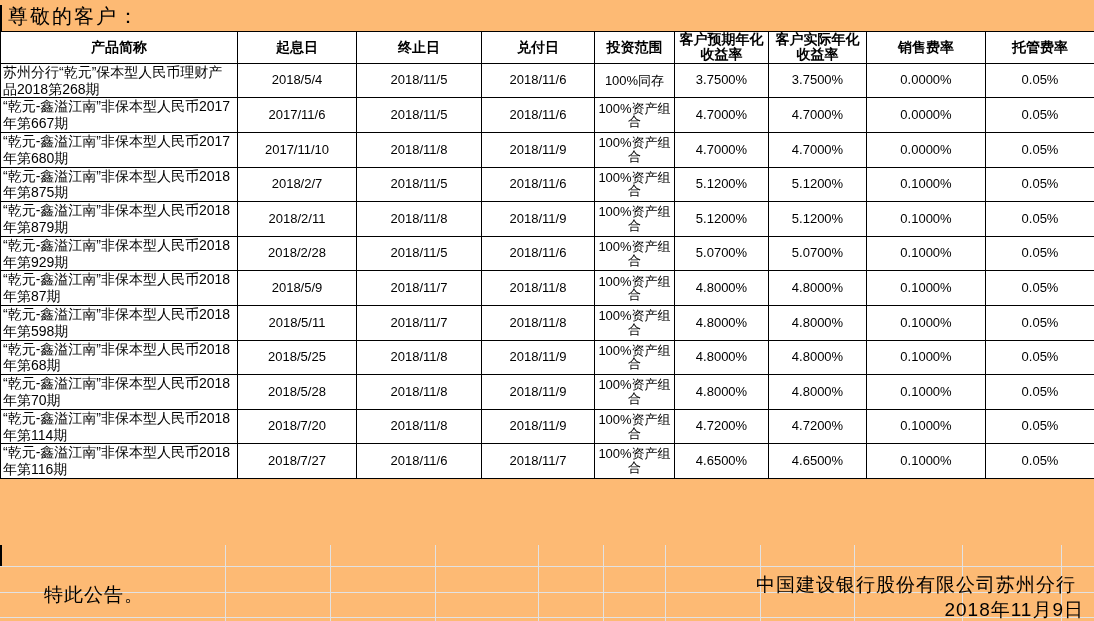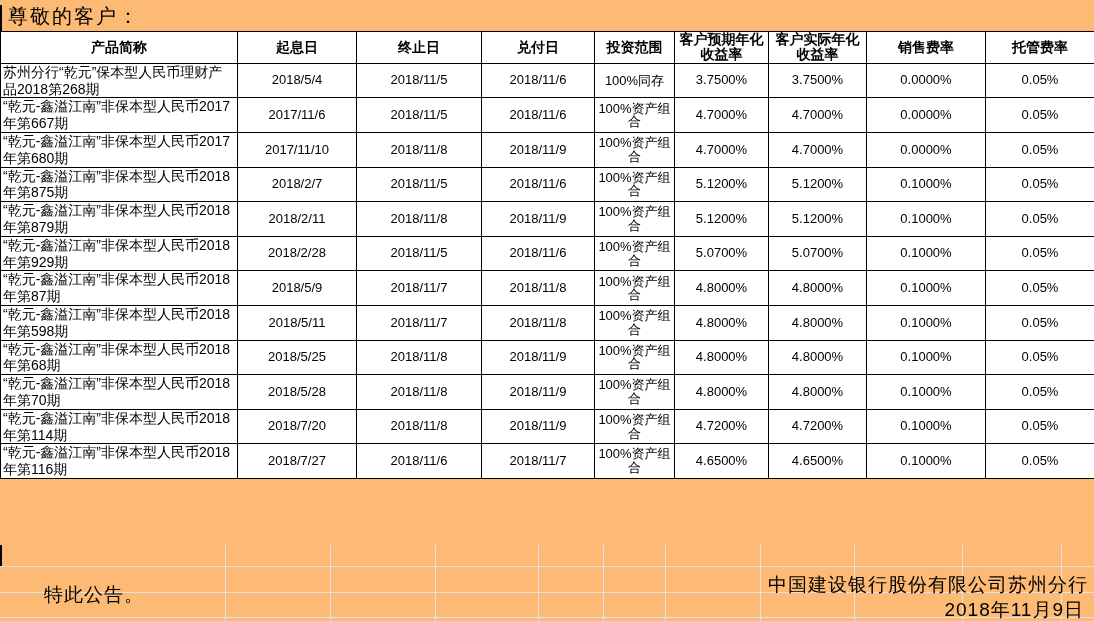--- a/index.html
+++ b/index.html
@@ -43,21 +43,21 @@
     text-align:left; font-size:14px; line-height:1.2; padding:0 2px;
   }
   .rates-table td.scope { line-height:1.05; }
   .gridlines { position:absolute; inset:0; pointer-events:none; }
   .gl { position:absolute; background:#e2e2e2; }
   .closing {
     position:absolute; top:548px; left:44px;
     font-size:19px; letter-spacing:1px;margin-top:34px;
   }
   .signature {
-    position:absolute; top:572px; right:6px;
+    position:absolute; top:572px; right:18px;
     font-size:19px; letter-spacing:1px; text-align:right;
   }
   .ann-date {
     position:absolute; top:597px; right:10px;
     font-size:19px; letter-spacing:1px; text-align:right;
   }
 </style>
 </head>
 <body>
 

